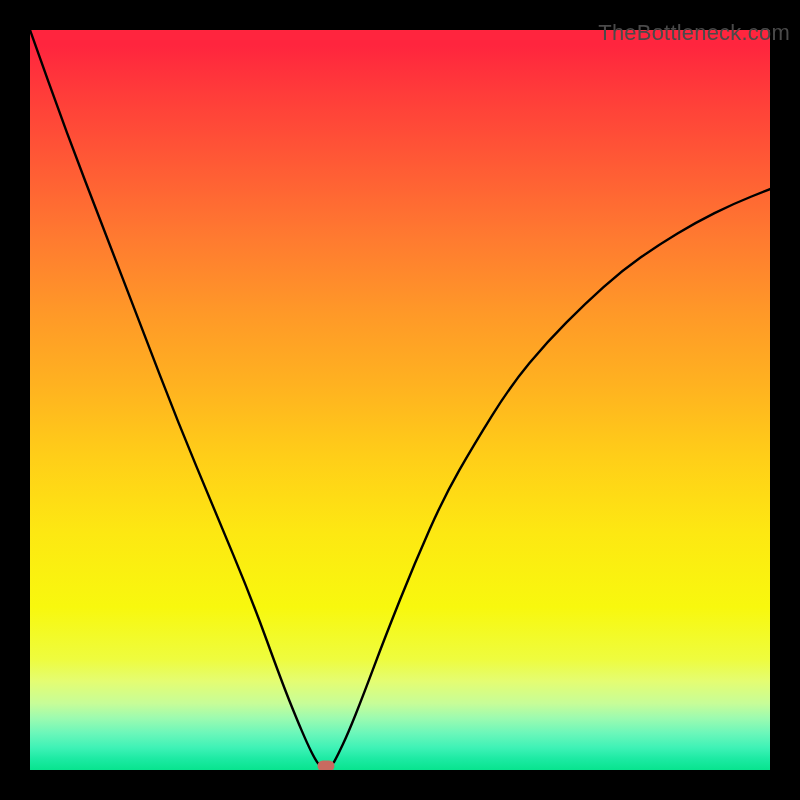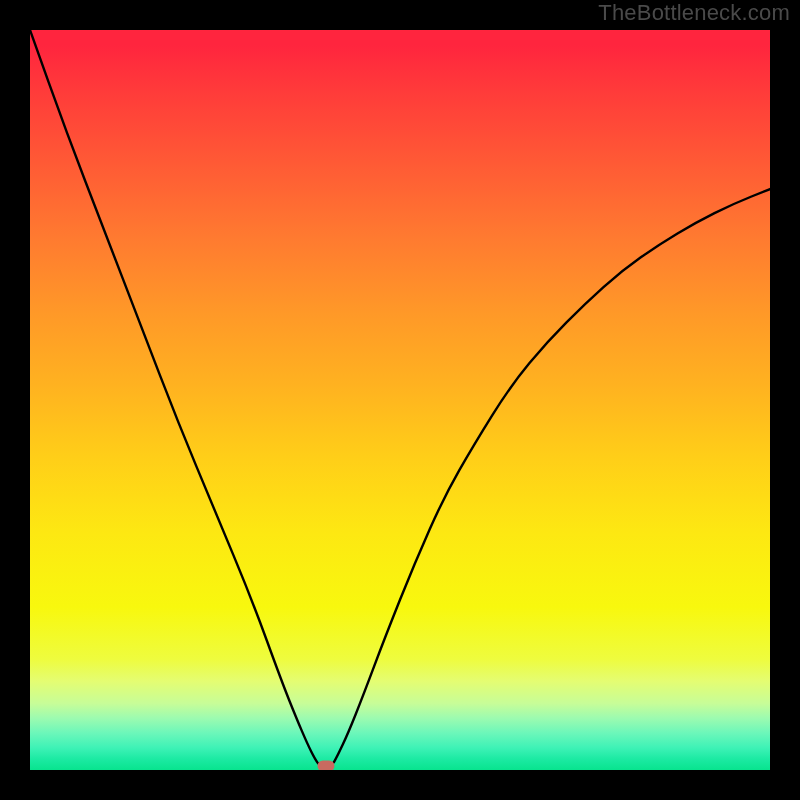--- a/index.html
+++ b/index.html
@@ -14,21 +14,21 @@
   .outer {
     position: absolute;
     top: 0;
     left: 0;
     width: 800px;
     height: 800px;
     background: #000;
   }
   .watermark {
     position: absolute;
-    top: 0;
+    top: 20px;
     right: 10px;
     color: #4a4a4a;
     font-size: 22px;
     font-weight: 500;
     letter-spacing: 0.2px;
     z-index: 10;
   }
   .plot {
     position: absolute;
     top: 30px;

